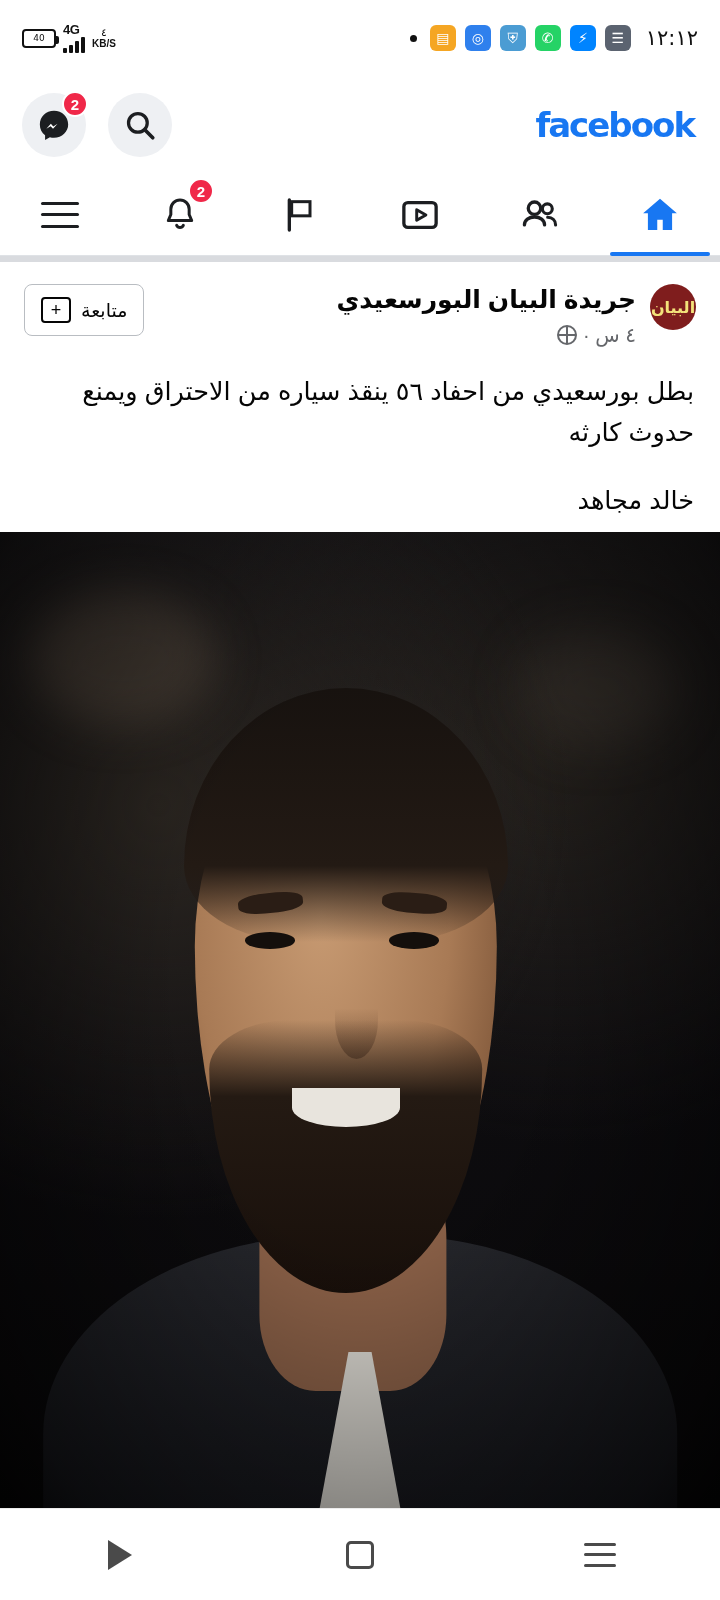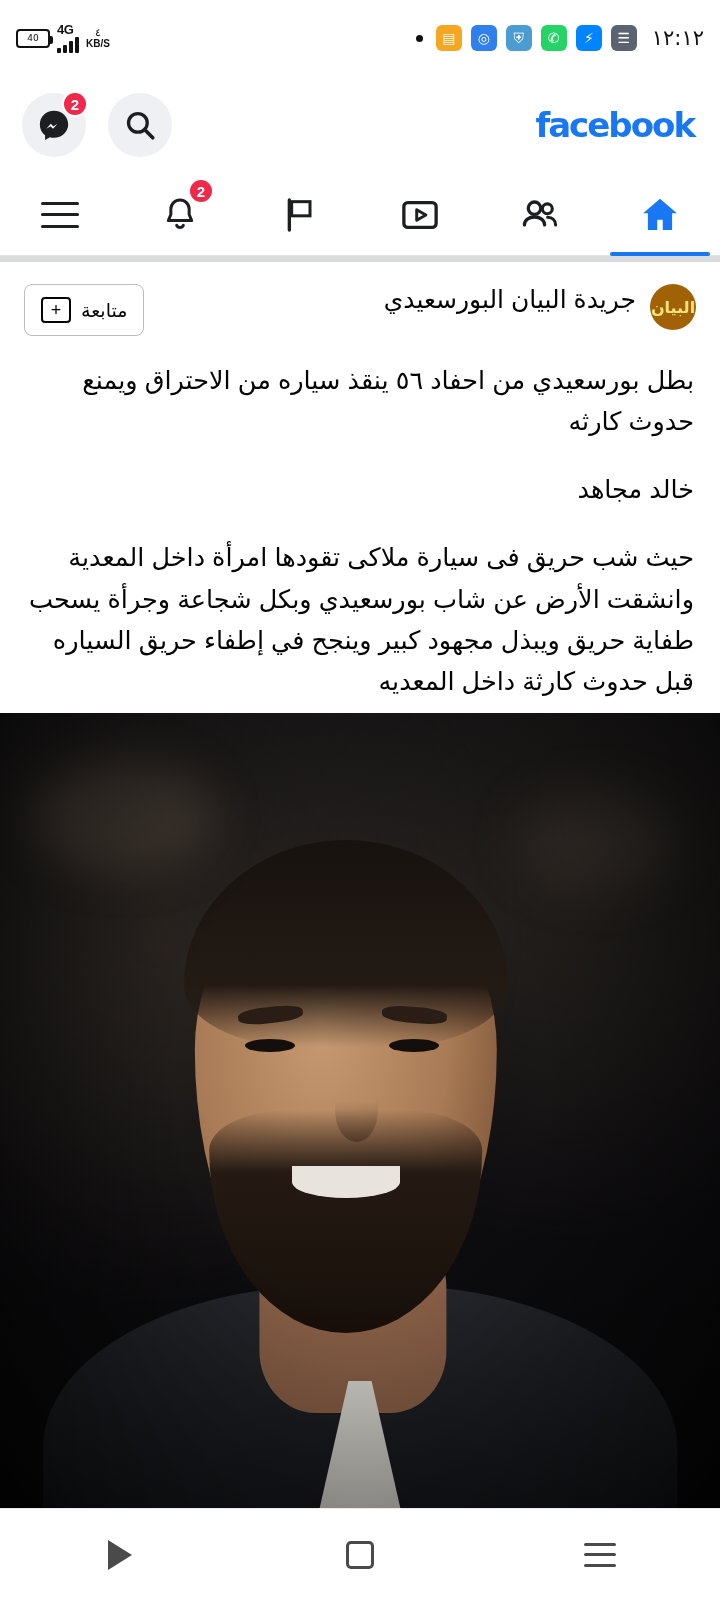--- a/index.html
+++ b/index.html
@@ -19,21 +19,21 @@
     flex-direction: column;
   }
 
   
   .status-bar {
     height: 76px;
     flex: 0 0 76px;
     display: flex;
     align-items: center;
     justify-content: space-between;
-    padding: 0 16px;
+    padding: 0 22px;
     direction: ltr;
     background: #ffffff;
   }
   .status-left {
     display: flex;
     align-items: center;
     gap: 7px;
   }
   .battery {
     position: relative;
@@ -242,38 +242,38 @@
   .post-head {
     display: flex;
     align-items: flex-start;
     padding: 22px 24px 6px 24px;
     direction: rtl;
   }
   .avatar {
     width: 46px;
     height: 46px;
     border-radius: 50%;
-    background: #a16207;
+    background: #7f1d1d;
     color: #f3e27a;
     font-size: 16px;
     font-weight: bold;
     display: flex;
     align-items: center;
     justify-content: center;
     flex: 0 0 46px;
     overflow: hidden;
   }
   .post-head-text {
     margin-right: 14px;
     flex: 1 1 auto;
     text-align: right;
   }
   .page-name {
     font-size: 25px;
-    font-weight: normal;
+    font-weight: bold;
     color: #050505;
     line-height: 1.2;
   }
   .post-meta {
     margin-top: 9px;
     font-size: 20px;
     color: #65676b;
     display: flex;
     align-items: center;
     justify-content: flex-start;
@@ -634,31 +634,34 @@
 
   </div>
 
   <div class="feed">
     <div class="post">
 
       <div class="post-head">
         <div class="avatar">البيان</div>
         <div class="post-head-text">
           <div class="page-name">جريدة البيان البورسعيدي</div>
+          <div class="post-meta">
+            <span>٤ س ·</span>
+            <span class="globe"></span>
+          </div>
         </div>
         <div class="follow-btn">
           <span class="label">متابعة</span>
           <span class="follow-plus"></span>
         </div>
       </div>
 
       <div class="post-body">
         <p>بطل بورسعيدي من احفاد ٥٦ ينقذ سياره من الاحتراق ويمنع حدوث كارثه</p>
         <p>خالد مجاهد</p>
-        <p>حيث شب حريق فى سيارة ملاكى تقودها امرأة داخل المعدية وانشقت الأرض عن شاب بورسعيدي وبكل شجاعة وجرأة يسحب طفاية حريق ويبذل مجهود كبير وينجح في إطفاء حريق السياره قبل حدوث كارثة داخل المعديه</p>
       </div>
 
       <div class="post-image">
         <div class="photo-scene">
           <div class="photo-bg"></div>
           <div class="photo-blur-1"></div>
           <div class="photo-blur-2"></div>
           <div class="shoulder"></div>
           <div class="neck"></div>
           <div class="shirt"></div>

